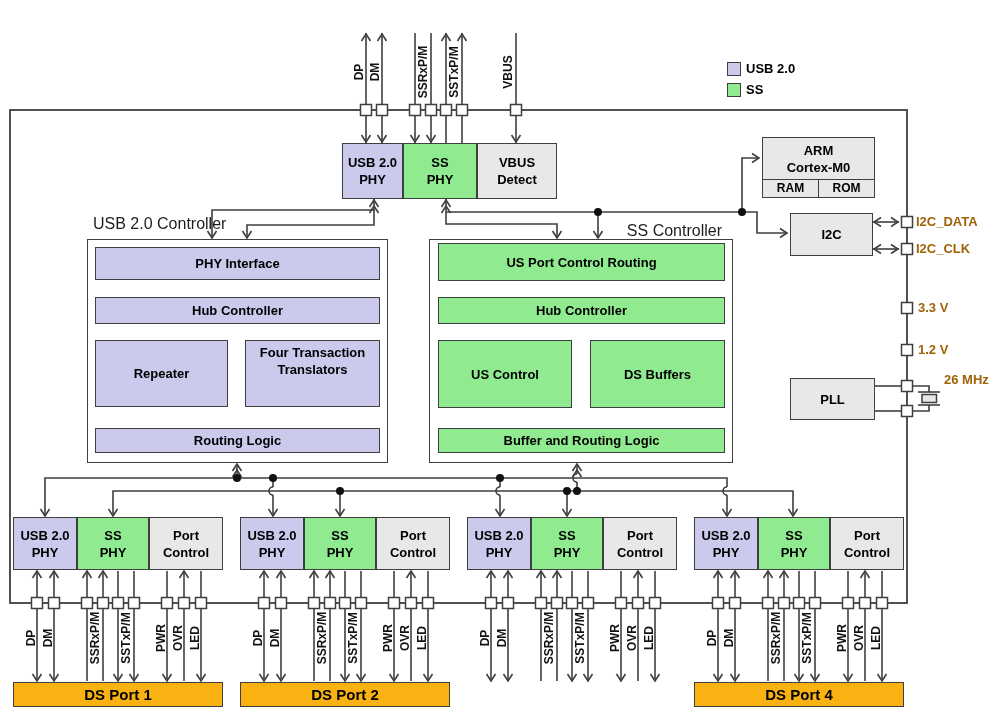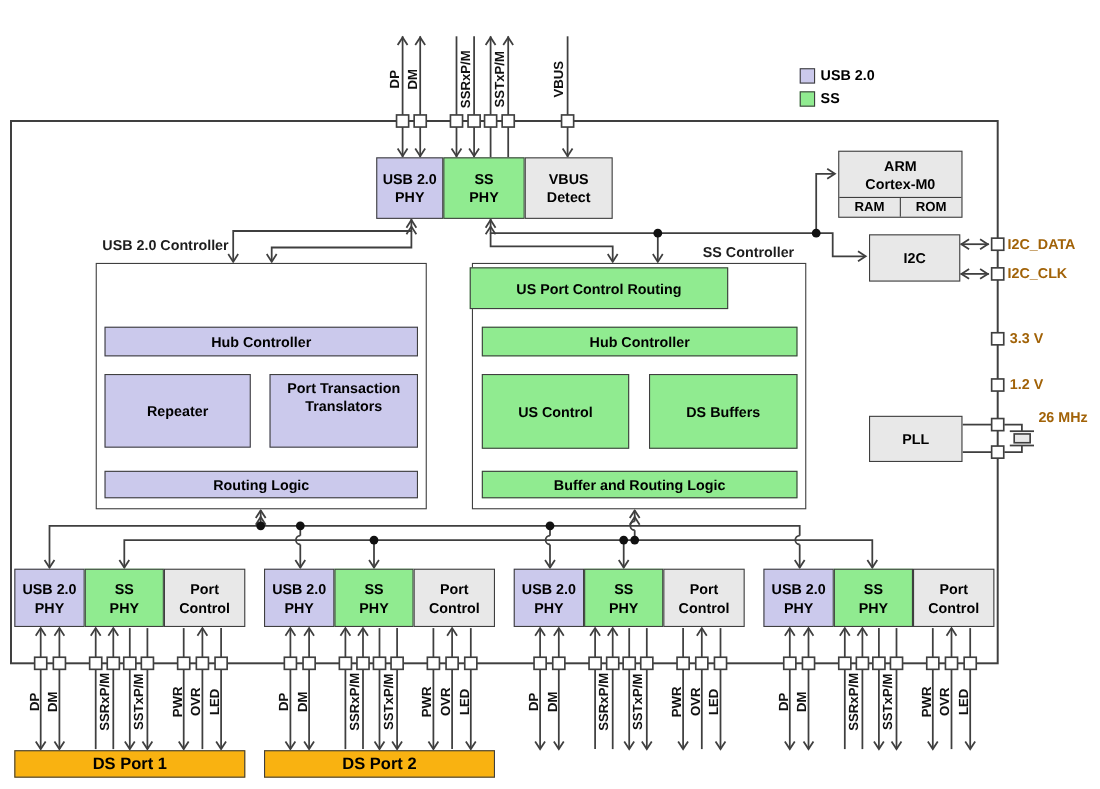--- a/index.html
+++ b/index.html
@@ -8,21 +8,21 @@
   .box{position:absolute;z-index:2;display:flex;align-items:center;justify-content:center;
        text-align:center;border:1.6px solid #3f3f3f;font-weight:700;color:#000;
        white-space:pre-line;box-sizing:border-box;}
   .orange{background:#f9b211;}
   .purple{background:#cbc9ec;}
   .green{background:#90eb90;}
   .gray{background:#e8e8e8;}
   .white{background:#fff;}
   .f15{font-size:15px;}
   .f13{font-size:13px;line-height:17px;}
-  .ctitle{position:absolute;z-index:2;font-size:13px;font-weight:700;color:#1d1d1d;}
+  .ctitle{position:absolute;z-index:2;font-size:16px;font-weight:400;color:#1d1d1d;}
   .rot{position:absolute;z-index:3;width:100px;height:16px;line-height:16px;text-align:center;
        transform:rotate(-90deg);font-size:12px;font-weight:700;color:#111;background:transparent;}
   .tt{position:absolute;width:20px;height:19px;border:2.5px solid #0a0a0a;box-sizing:border-box;}
   .pinlabel{position:absolute;z-index:2;font-size:13px;font-weight:700;height:15px;line-height:15px;color:#a16207;}
   .legend-swatch{position:absolute;z-index:2;width:14px;height:14px;border:1.5px solid #3f3f3f;box-sizing:border-box;}
   .legend-label{position:absolute;z-index:2;font-size:13px;font-weight:700;height:16px;line-height:16px;color:#000;}
   .armtitle{flex:1;display:flex;align-items:center;justify-content:center;white-space:pre-line;}
   .armrow{display:flex;width:100%;height:18px;border-top:1.6px solid #3f3f3f;box-sizing:border-box;}
   .armcell{flex:1;display:flex;align-items:center;justify-content:center;font-size:12px;font-weight:700;}
   .armcell.first{border-right:1.6px solid #3f3f3f;}
@@ -308,33 +308,34 @@
   <div class="box gray f13" style="left:790px;top:378px;width:85px;height:42px;">PLL</div>
 
   <div class="pinlabel" style="left:916px;top:214px;">I2C_DATA</div>
   <div class="pinlabel" style="left:916px;top:241px;">I2C_CLK</div>
   <div class="pinlabel" style="left:918px;top:300px;">3.3 V</div>
   <div class="pinlabel" style="left:918px;top:342px;">1.2 V</div>
   <div class="pinlabel" style="left:944px;top:372px;">26 MHz</div>
 
   <div class="ctitle" style="left:93px;top:215px;">USB 2.0 Controller</div>
   <div class="box white" style="left:87px;top:239px;width:301px;height:224px;border-width:1.5px;"></div>
+  <div class="box purple f13" style="left:95px;top:247px;width:285px;height:33px;">PHY Interface</div>
   <div class="box purple f13" style="left:95px;top:297px;width:285px;height:27px;">Hub Controller</div>
   <div class="box purple f13" style="left:95px;top:340px;width:133px;height:67px;">Repeater</div>
-  <div class="box purple f13" style="left:245px;top:340px;width:135px;height:67px;align-items:flex-start;padding-top:3px;">Port Transaction
+  <div class="box purple f13" style="left:245px;top:340px;width:135px;height:67px;align-items:flex-start;padding-top:3px;">Four Transaction
 Translators</div>
   <div class="tt" style="left:253px;top:383px;"></div>
   <div class="tt" style="left:286px;top:383px;"></div>
   <div class="tt" style="left:319px;top:383px;"></div>
   <div class="tt" style="left:353px;top:383px;"></div>
   <div class="box purple f13" style="left:95px;top:428px;width:285px;height:25px;">Routing Logic</div>
 
   <div class="ctitle" style="left:612px;top:222px;width:110px;text-align:right;">SS Controller</div>
   <div class="box white" style="left:429px;top:239px;width:304px;height:224px;border-width:1.5px;"></div>
-  <div class="box green f13" style="left:427px;top:243px;width:235px;height:38px;">US Port Control Routing</div>
+  <div class="box green f13" style="left:438px;top:243px;width:287px;height:38px;">US Port Control Routing</div>
   <div class="box green f13" style="left:438px;top:297px;width:287px;height:27px;">Hub Controller</div>
   <div class="box green f13" style="left:438px;top:340px;width:134px;height:68px;">US Control</div>
   <div class="box green f13" style="left:590px;top:340px;width:135px;height:68px;text-align:right;">DS Buffers</div>
   <div class="box green f13" style="left:438px;top:428px;width:287px;height:25px;">Buffer and Routing Logic</div>
 
     <div class="portcol" style="left: 13px;">
       <div class="box purple f13" style="left:0;top:0;width:64px;height:53px;">USB 2.0
 PHY</div>
       <div class="box green f13" style="left:64px;top:0;width:72px;height:53px;">SS
 PHY</div>
@@ -390,15 +391,16 @@
 PHY</div>
       <div class="box gray f13" style="left:136px;top:0;width:74px;height:53px;">Port
 Control</div>
       <div class="rot" style="left:-32px;top:113px;">DP</div>
       <div class="rot" style="left:-15px;top:113px;">DM</div>
       <div class="rot" style="left:32px;top:113px;">SSRxP/M</div>
       <div class="rot" style="left:63px;top:113px;">SSTxP/M</div>
       <div class="rot" style="left:98px;top:113px;">PWR</div>
       <div class="rot" style="left:115px;top:113px;">OVR</div>
       <div class="rot" style="left:132px;top:113px;">LED</div>
+      <div class="box orange f15" style="left:0;top:165px;width:210px;height:25px;">DS Port 4</div>
     </div>
 
 </div>
 
 </body></html>

